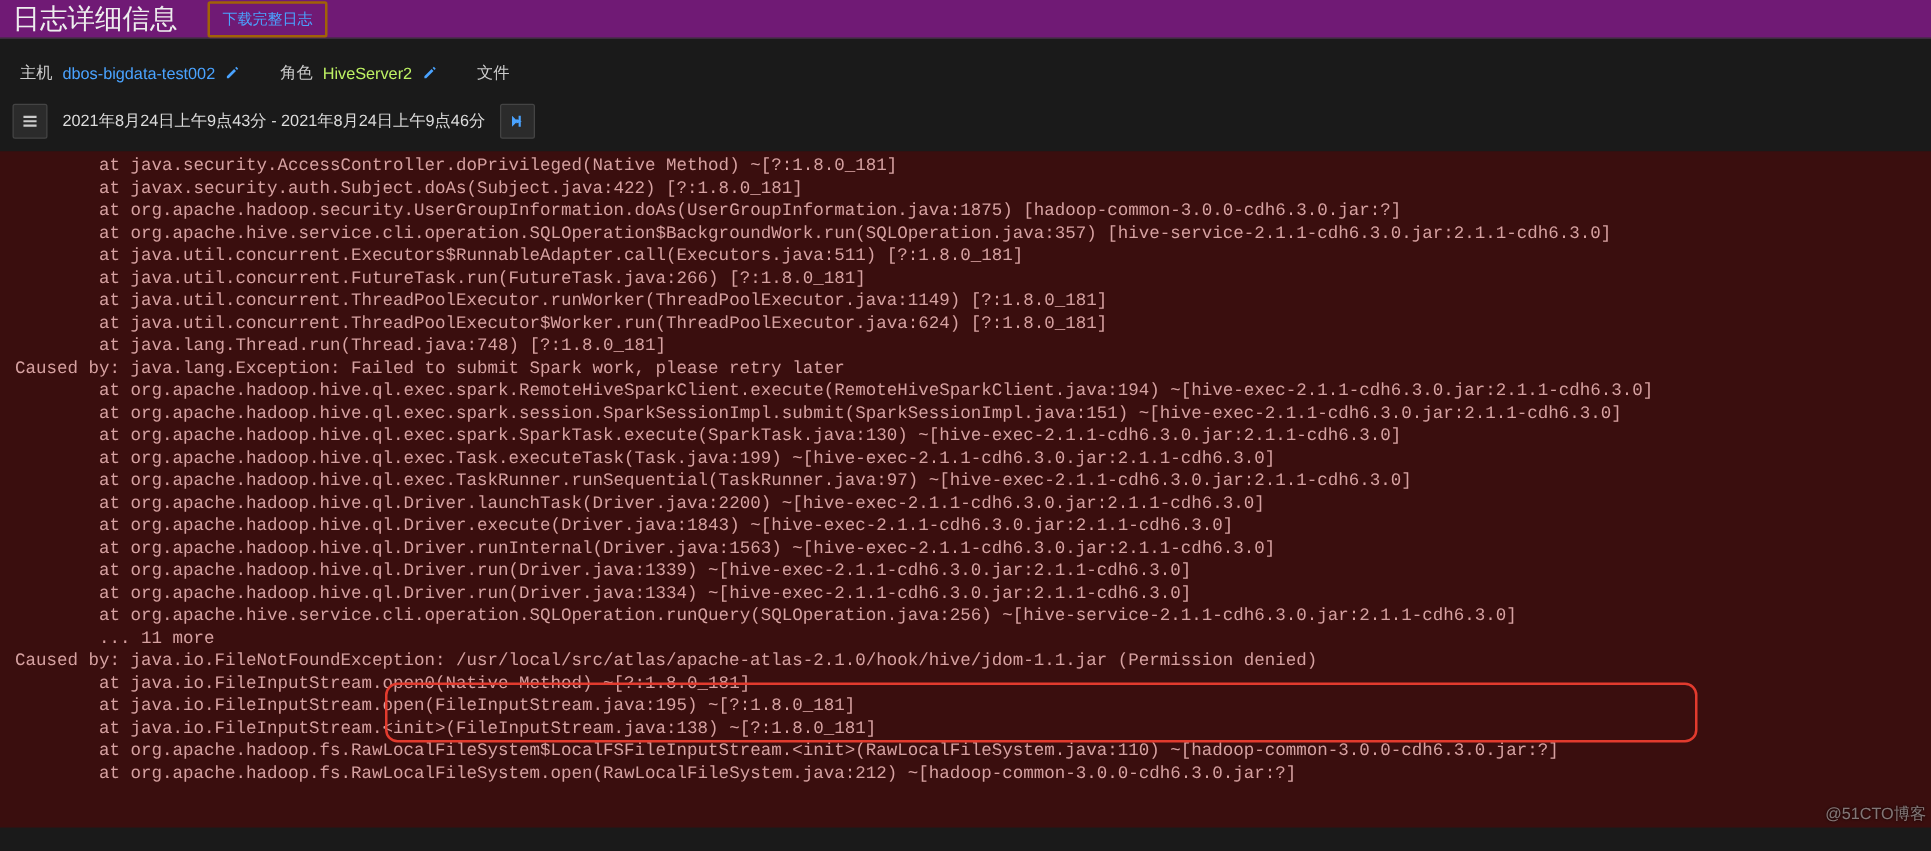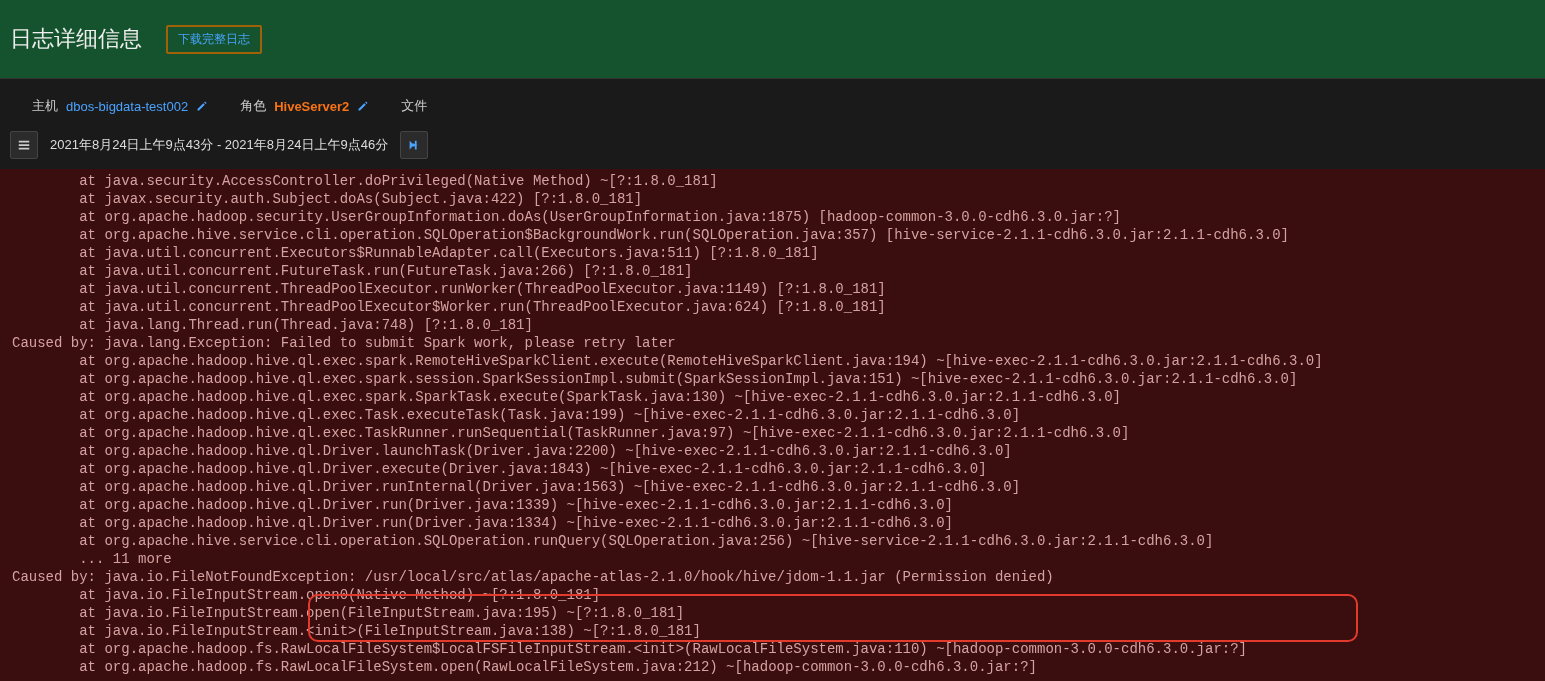--- a/index.html
+++ b/index.html
@@ -7,23 +7,23 @@
     body {
       background: #1a1a1a;
       color: #ccc;
       font-family: -apple-system, BlinkMacSystemFont, "Segoe UI", Helvetica, Arial, sans-serif;
       font-size: 13px;
       overflow: hidden;
     }
     .header {
       display: flex;
       align-items: center;
-      padding: 24px 10px;
+      padding: 0 10px;
       border-bottom: 1px solid #333;
-      background: #14532d;
+      background: #701a75;
     }
     .page-title {
       font-size: 22px;
       color: #eee;
       font-weight: 400;
       margin-right: 24px;
     }
     .download-btn {
       background: transparent;
       border: 2px solid #a16207;
@@ -32,31 +32,30 @@
       font-size: 12px;
       cursor: pointer;
       border-radius: 2px;
     }
     .meta-row {
       display: flex;
       align-items: center;
       padding: 18px 10px 10px 16px;
       gap: 32px;
       font-size: 13px;
-      margin-left: 16px;
     }
     .meta-item { display: flex; align-items: center; gap: 8px; }
     .meta-label { color: #ccc; }
     .meta-link { color: #4aa3ff; cursor: pointer; }
     .edit-icon {
       display: inline-block; width: 12px; height: 12px;
       cursor: pointer;
     }
     .edit-icon svg { width: 12px; height: 12px; fill: #4aa3ff; }
-    .meta-value { color: #f97316; font-weight: bold; }
+    .meta-value { color: #bef264; }
     .filter-row {
       display: flex;
       align-items: center;
       padding: 6px 10px 10px 10px;
       gap: 8px;
     }
     .icon-btn {
       background: #2b2b2b;
       border: 1px solid #444;
       color: #ccc;

